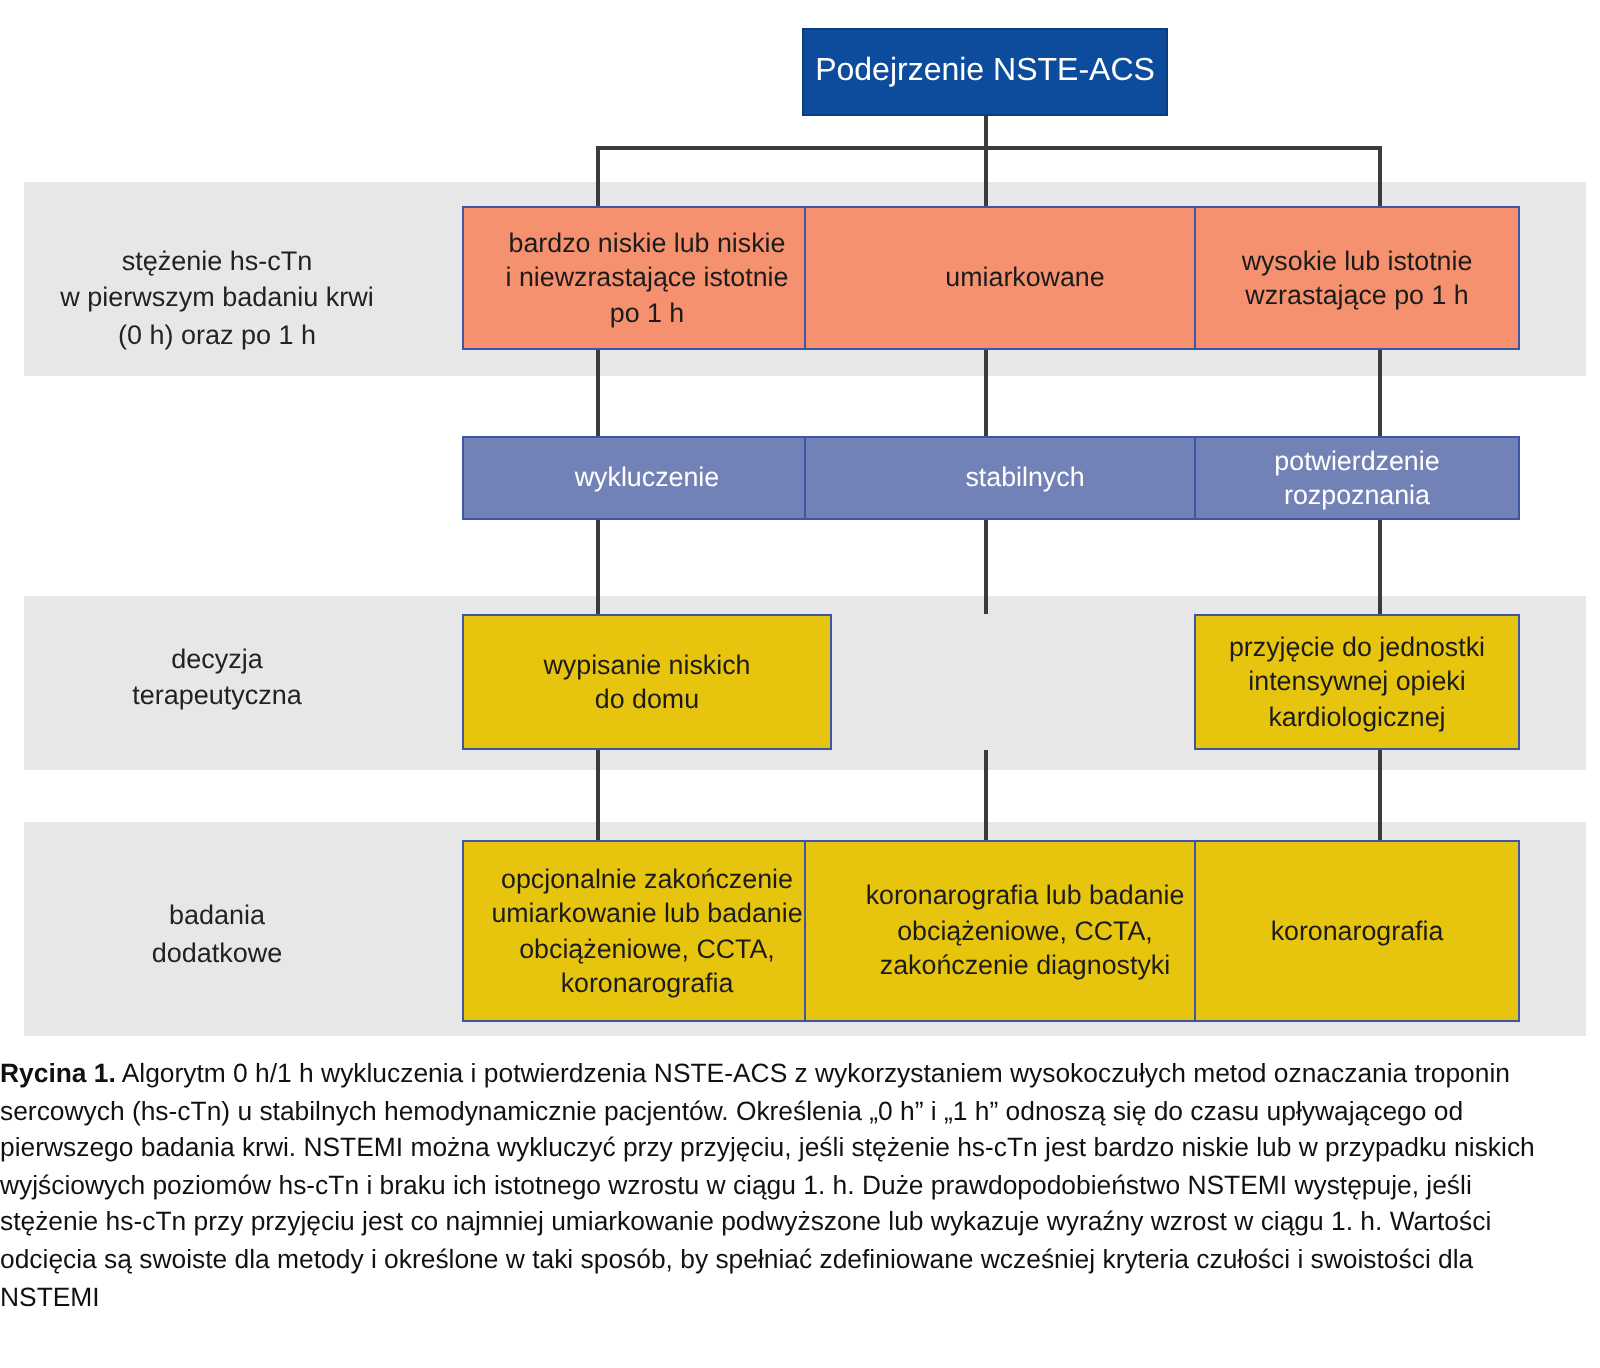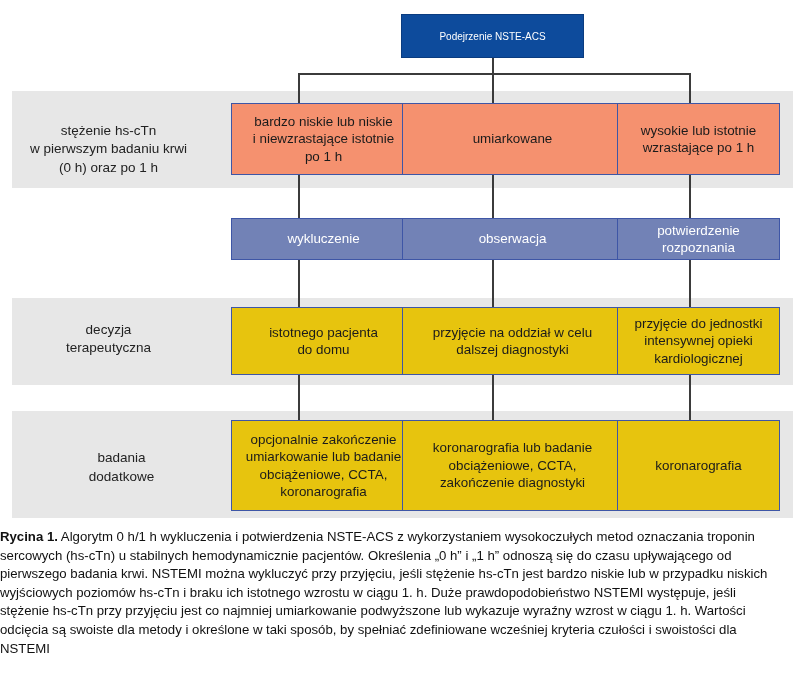--- a/index.html
+++ b/index.html
@@ -25,39 +25,39 @@
   .box{
     position:absolute;box-sizing:border-box;
     display:flex;align-items:center;justify-content:center;
     text-align:center;white-space:pre-line;
     font-size:13.4px;line-height:1.3;padding:2px 3px;
     border:1.5px solid var(--box-border);
   }
   .root{
     left:401px;top:14px;width:183px;height:44px;
     background:var(--top-box-bg);border-color:var(--top-box-border);
-    color:var(--text-light);font-size:10px;
+    color:var(--text-light);font-size:16px;
   }
   .col1{left:207px;width:185px;margin-left:24px;}
   .col2{left:402px;width:221px;}
-  .col3{left:597px;width:163px;margin-left:20px;}
+  .col3{left:597px;width:163px;}
   .r1{top:103px;height:72px;background:var(--level1-bg);}
   .r2{top:218px;height:42px;background:var(--level2-bg);color:var(--text-light);}
   .r3{top:307px;height:68px;background:var(--level34-bg);}
   .r4{top:420px;height:91px;background:var(--level34-bg);}
 
   .rowlabel{
     position:absolute;left:12px;width:193px;
     display:flex;align-items:center;justify-content:center;
     text-align:center;white-space:pre-line;font-size:13.5px;line-height:1.35;
     color:#222;
   }
   .rl1{top:91px;height:117px;}
   .rl3{top:298px;height:82px;}
-  .rl4{top:411px;height:113px;padding-left:13px;}
+  .rl4{top:411px;height:113px;}
 
   .caption{
     position:absolute;left:0;top:528px;width:778px;margin:0;
     font-size:13.2px;line-height:1.41;color:#111;white-space:normal;
   }
   .caption b{font-weight:bold;}
 </style>
 </head>
 <body>
 
@@ -93,27 +93,25 @@
 dodatkowe</div>
 
   <div class="box col1 r1">bardzo niskie lub niskie
 i niewzrastające istotnie
 po 1 h</div>
   <div class="box col2 r1">umiarkowane</div>
   <div class="box col3 r1">wysokie lub istotnie
 wzrastające po 1 h</div>
 
   <div class="box col1 r2">wykluczenie</div>
-  <div class="box col2 r2">obserwacja</div>
+  <div class="box col2 r2">stabilnych</div>
   <div class="box col3 r2">potwierdzenie rozpoznania</div>
 
-  <div class="box col1 r3">istotnego pacjenta
+  <div class="box col1 r3">wypisanie niskich
 do domu</div>
-  <div class="box col2 r3">przyjęcie na oddział w celu
-dalszej diagnostyki</div>
   <div class="box col3 r3">przyjęcie do jednostki
 intensywnej opieki
 kardiologicznej</div>
 
   <div class="box col1 r4">opcjonalnie zakończenie
 umiarkowanie lub badanie
 obciążeniowe, CCTA,
 koronarografia</div>
   <div class="box col2 r4">koronarografia lub badanie
 obciążeniowe, CCTA,

